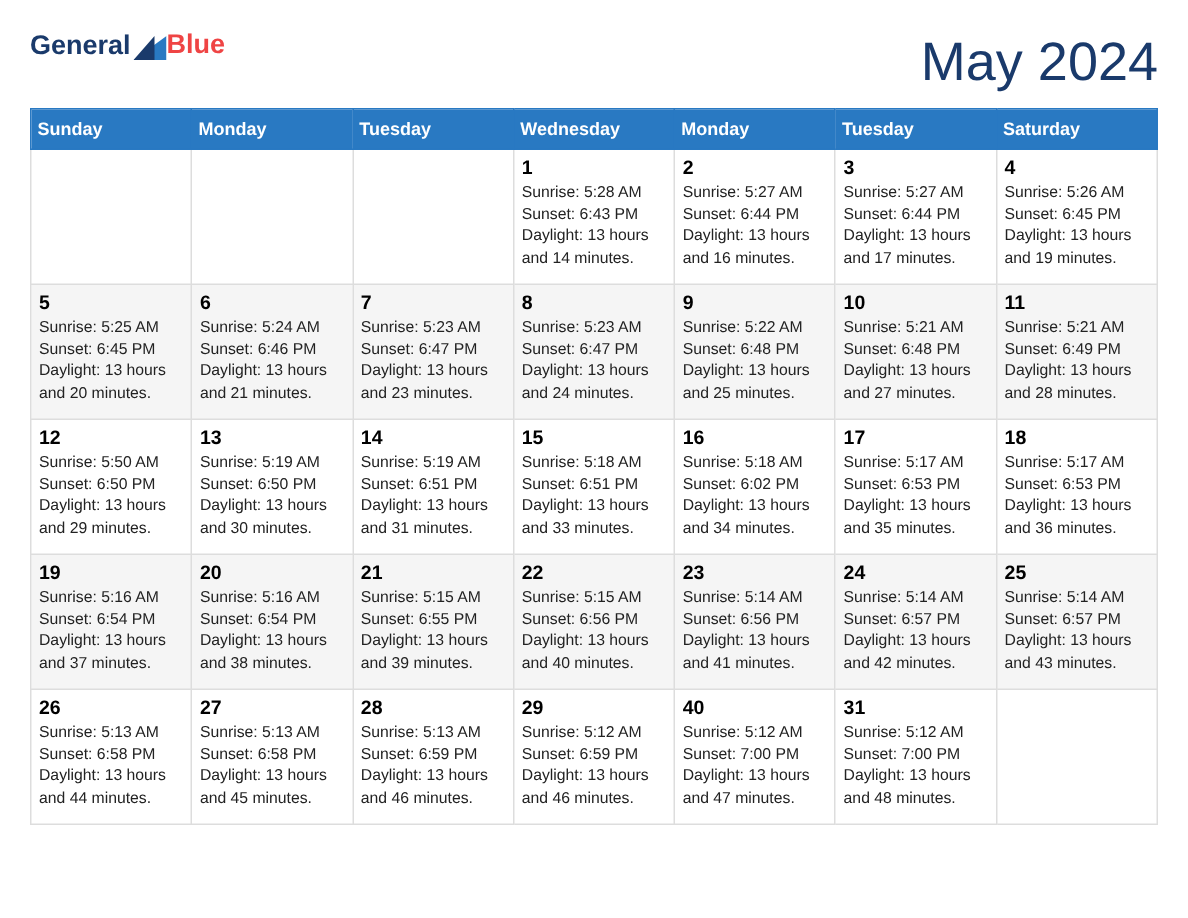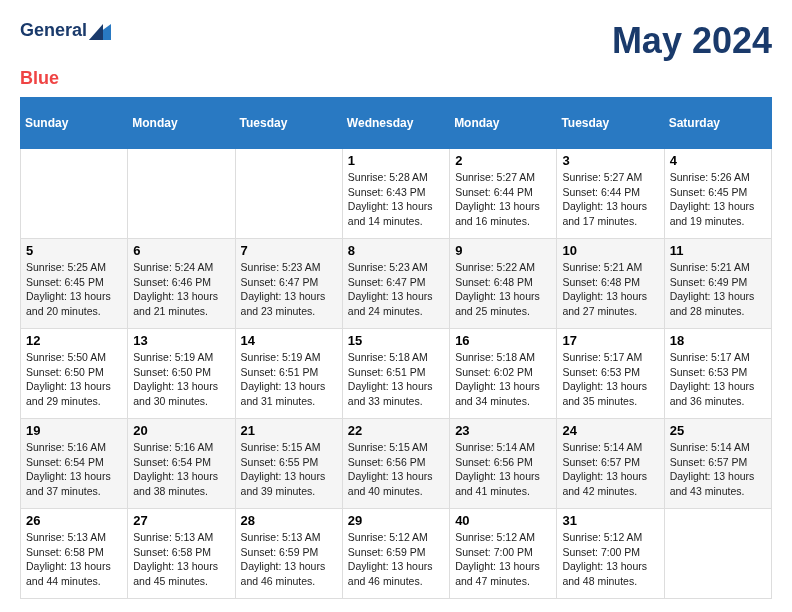--- a/index.html
+++ b/index.html
@@ -11,58 +11,57 @@
       padding: 20px;
     }
     .header {
       display: flex;
       justify-content: space-between;
       align-items: flex-start;
       margin-bottom: 10px;
     }
     .logo {
       display: flex;
-      flex-direction: column;
+      flex-direction: row;
       align-items: flex-start;
-      gap: 28px;
     }
     .logo-general {
       font-size: 18px;
       font-weight: bold;
       color: #1a3a6b;
     }
     .logo-blue {
       font-size: 18px;
       font-weight: bold;
       color: #ef4444;
       line-height: 1;
     }
     .title-block {
       text-align: right;
     }
     .month-title {
       font-size: 36px;
-      font-weight: bold;
+      font-weight: normal;
       color: #1a3a6b;
     }
     .location-title {
       font-size: 16px;
       color: #333;
     }
     table {
       width: 100%;
       border-collapse: collapse;
       font-size: 11px;
     }
     thead tr {
       background-color: #2979c2;
       color: #fff;
     }
     thead th {
-      padding: 18px 4px;
+      padding: 6px 4px;
       text-align: left;
       font-weight: bold;
       font-size: 12px;
       border: 1px solid #2979c2;
     }
     tbody tr {
       vertical-align: top;
     }
     tbody tr:nth-child(odd) {
       background-color: #fff;

